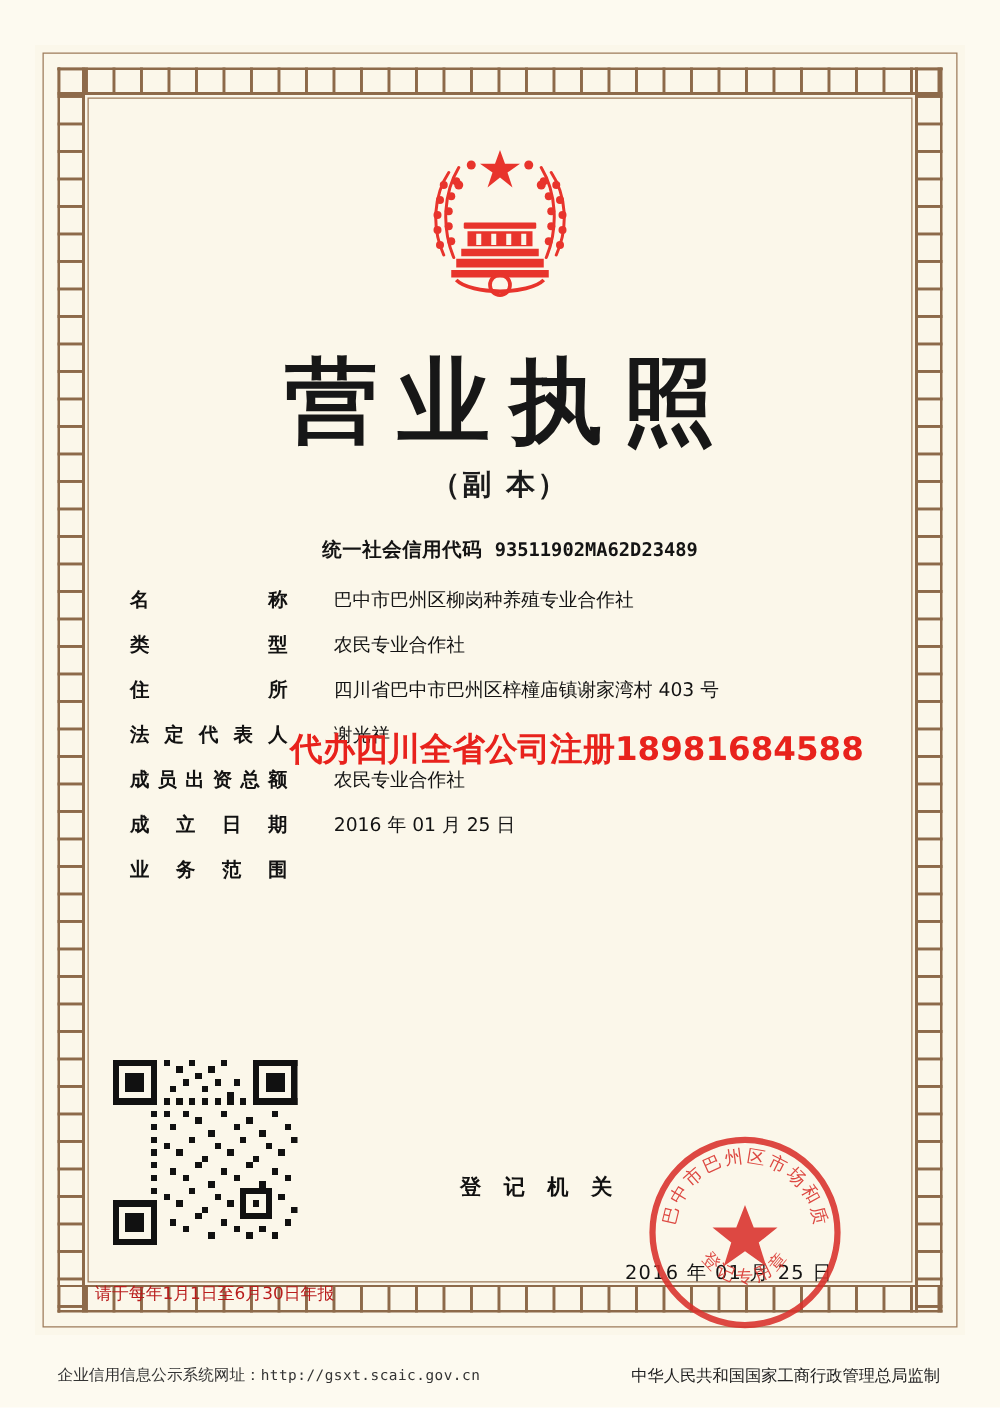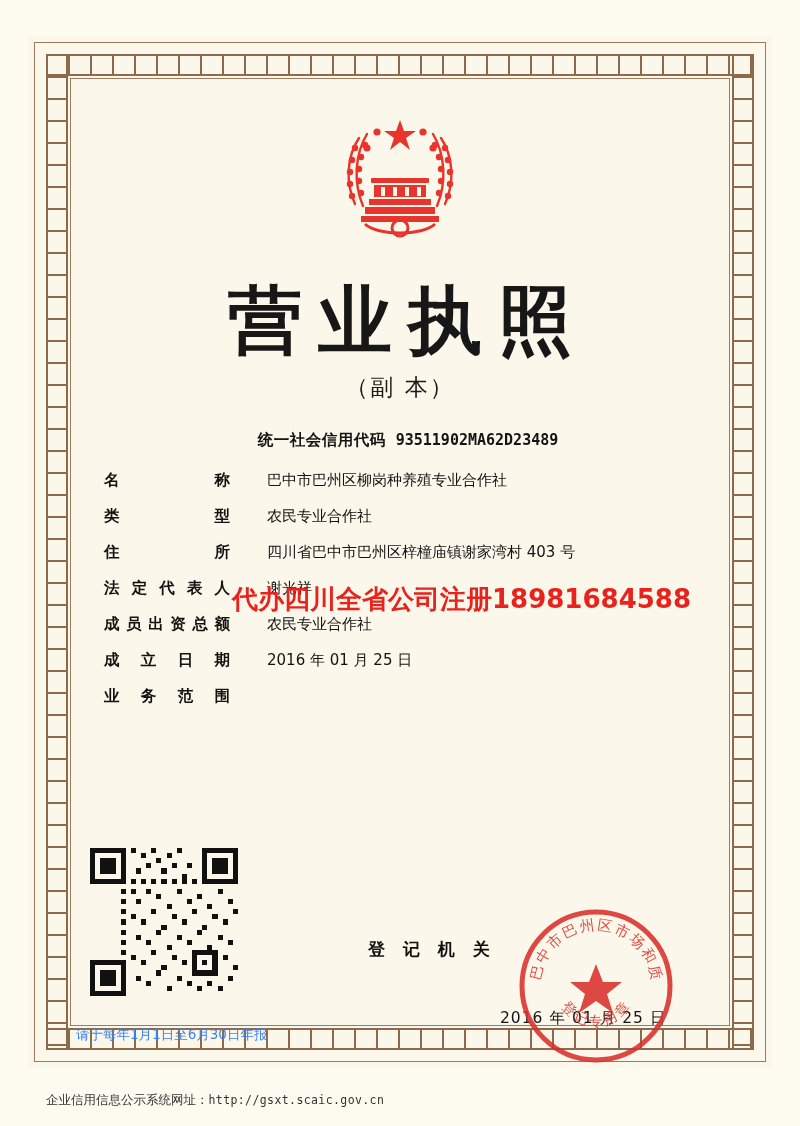--- a/index.html
+++ b/index.html
@@ -89,20 +89,21 @@
   }
   .subtitle {
     position: absolute;
     top: 372px;
     left: 0; right: 0;
     text-align: center;
     font-family: "DejaVu Sans", sans-serif;
     font-size: 23px;
     color: #1b1b1b;
     letter-spacing: 2px;
+    font-weight: bold;
   }
   .usci {
     position: absolute;
     top: 430px;
     left: 16px; right: 0;
     text-align: center;
     font-family: "DejaVu Sans", sans-serif;
     font-size: 15.5px;
     font-weight: bold;
     color: #141414;
@@ -198,21 +199,21 @@
     color: #141414;
     letter-spacing: 1px;
   }
   .issue-date .sep { margin: 0 6px; }
   .annual-note {
     position: absolute;
     left: 76px;
     top: 1026px;
     font-family: "DejaVu Sans", sans-serif;
     font-size: 13.5px;
-    color: #3b82f6;
+    color: #b91c1c;
     white-space: nowrap;
   }
 
   
   .seal {
     position: absolute;
     left: 516px;
     top: 906px;
     width: 160px;
     height: 160px;
@@ -528,14 +529,15 @@
       </text>
       <text font-family="DejaVu Sans, sans-serif" font-size="14" fill="#d9312b" letter-spacing="3">
         <textPath href="#sealBottomArc" startOffset="17%">登记专用章</textPath>
       </text>
     </svg>
   </div>
 
   <div class="footer-left">
     <span>企业信用信息公示系统网址：</span><span class="url">http://gsxt.scaic.gov.cn</span>
   </div>
+  <div class="footer-right">中华人民共和国国家工商行政管理总局监制</div>
 
 </div>
 
 </body></html>

